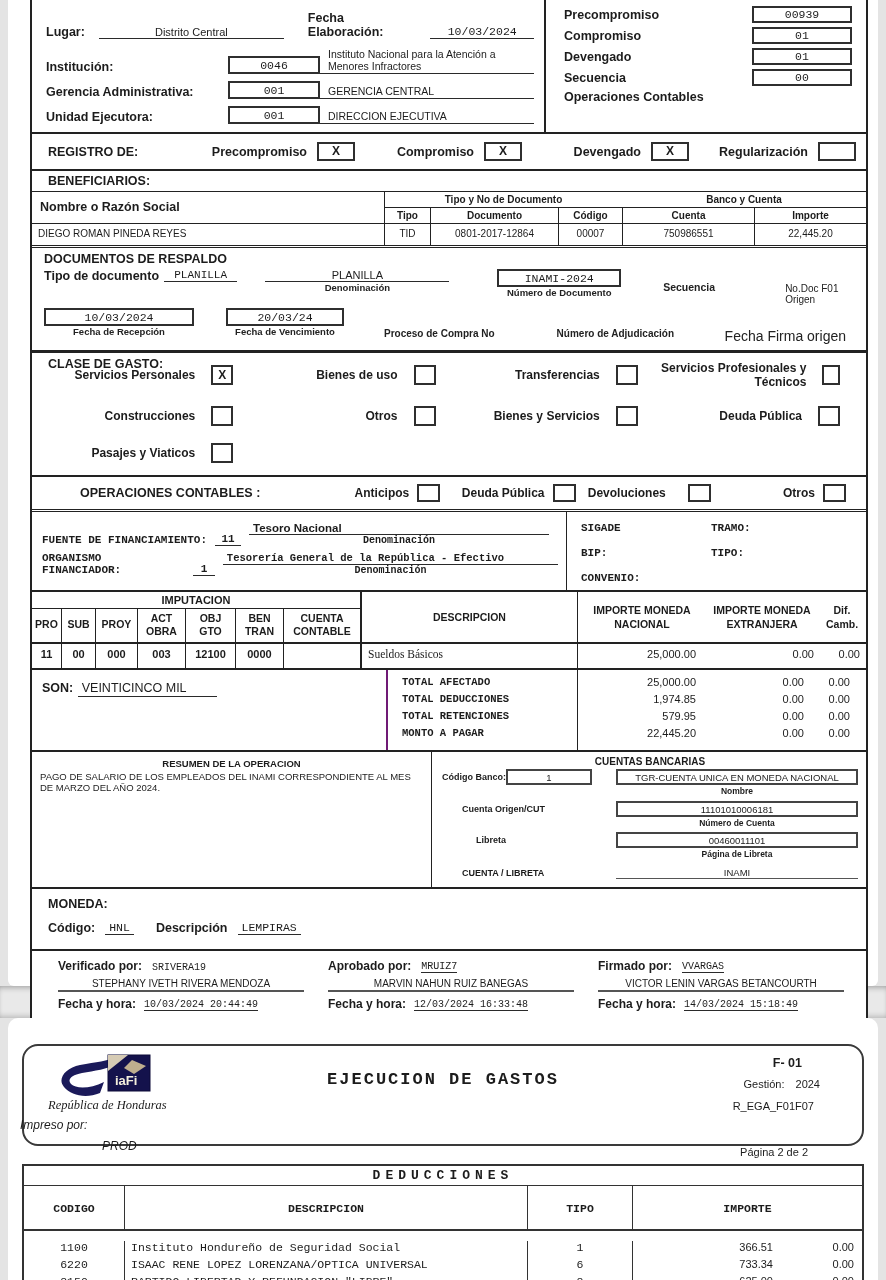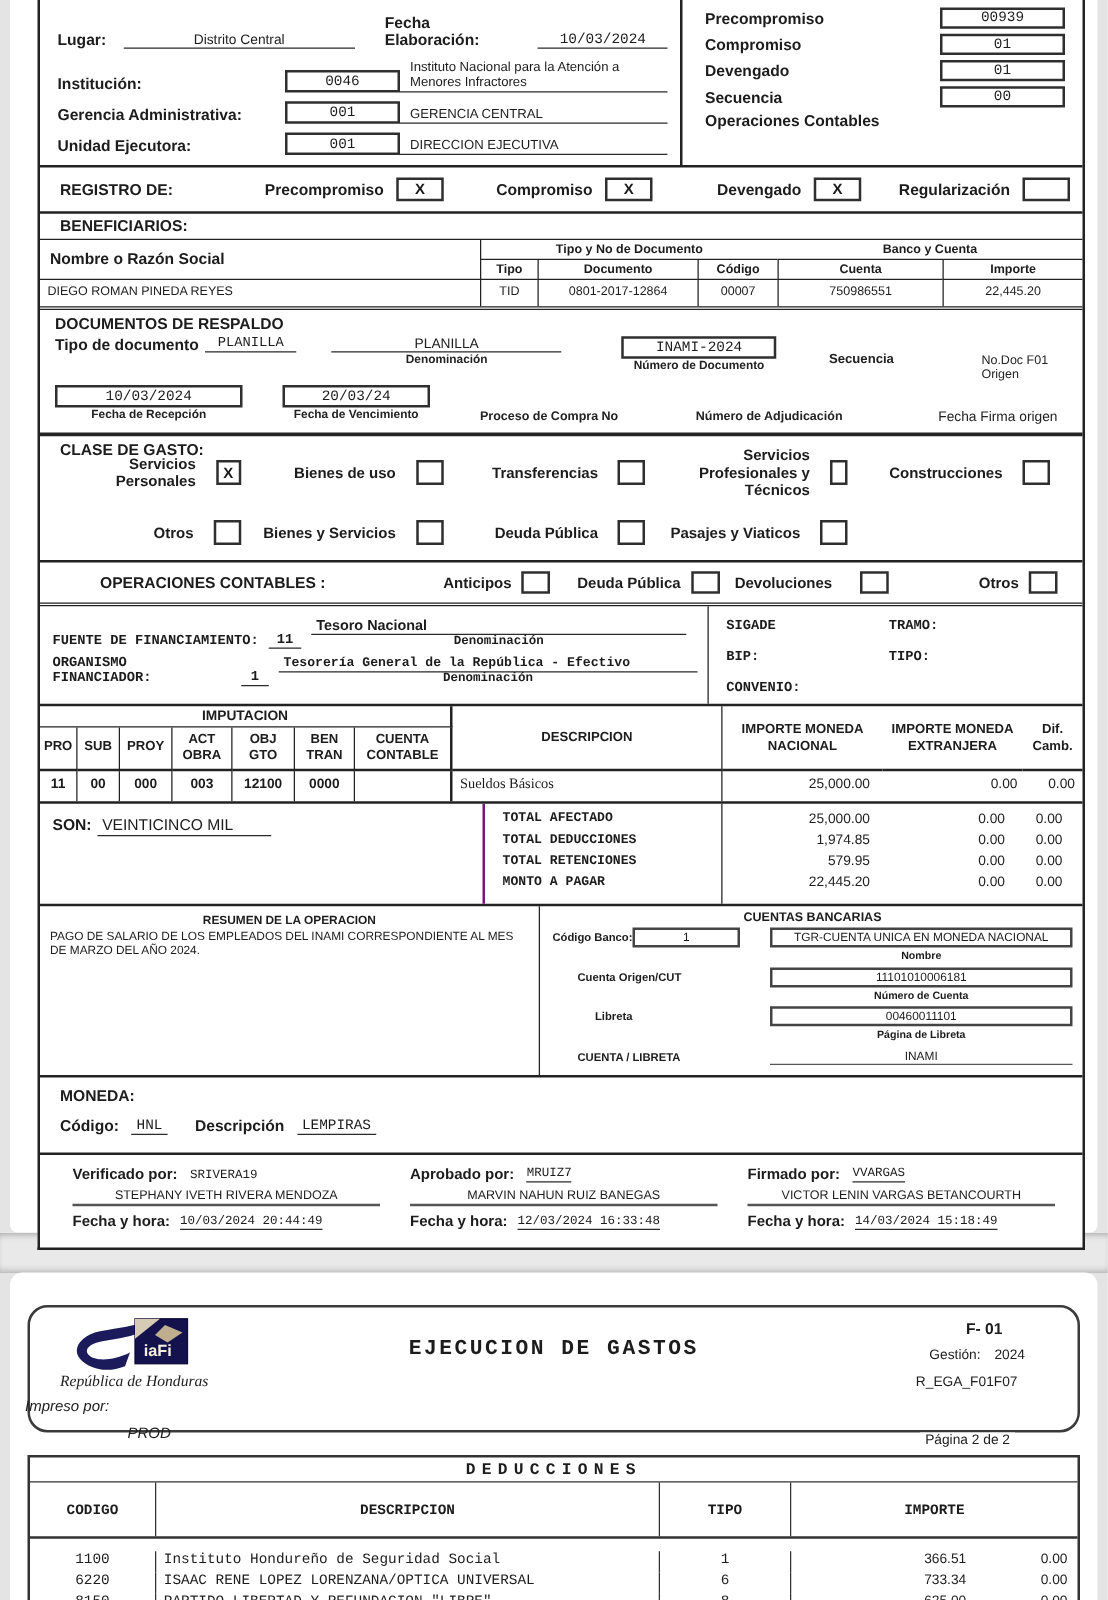--- a/index.html
+++ b/index.html
@@ -54,21 +54,21 @@
   
   .sec-respaldo { padding:4px 12px 6px 12px; border-bottom:3px solid #222; }
   .resp-title { font-size:12.5px; font-weight:bold; }
   .resp-r1, .resp-r2 { display:flex; align-items:flex-start; margin-top:3px; }
   .stack { display:flex; flex-direction:column; align-items:center; }
   .fbox { height:18px; font-size:11.5px; line-height:15px; }
 
   
   .sec-clase { position:relative; padding:4px 26px 12px 16px; border-bottom:2px solid #222; }
   .clase-title { font-size:12.5px; font-weight:bold; position:absolute; top:4px; left:16px; }
-  .clase-grid { display:grid; grid-template-columns:1fr 1fr 1fr 1fr 1fr; row-gap:17px; column-gap:30px; margin-top:4px;gap:17px; }
+  .clase-grid { display:grid; grid-template-columns:1fr 1fr 1fr 1fr; row-gap:17px; column-gap:30px; margin-top:4px;gap:17px; }
   .clase-item { display:flex; align-items:center; justify-content:flex-end; gap:16px; }
   .clase-item .lbl { font-size:12px; font-weight:bold; text-align:right; }
   .cb-sq { width:22px; height:20px; }
 
   
   .sec-oper { display:flex; align-items:center; padding:7px 20px 7px 48px; border-bottom:3px double #222; gap:8px; }
   .sec-oper .title { font-size:12.5px; font-weight:bold; width:225px; }
   .oper-item { display:flex; align-items:center; gap:8px; flex:1; }
   .oper-item .lbl { font-size:12px; font-weight:bold; text-align:right; flex:1; }
   .cb-op { width:23px; height:18px; line-height:14px; }
@@ -278,21 +278,21 @@
         <span class="stack" style="width:150px;">
           <span class="box mono fbox" style="width:100%;">10/03/2024</span>
           <span class="sub">Fecha de Recepción</span>
         </span>
         <span class="stack" style="width:118px; margin-left:32px;">
           <span class="box mono fbox" style="width:100%;">20/03/24</span>
           <span class="sub">Fecha de Vencimiento</span>
         </span>
         <span class="sub" style="margin:20px 0 0 40px; font-size:10px;">Proceso de Compra  No</span>
         <span class="sub" style="margin:20px 0 0 62px; font-size:10px;">Número de Adjudicación</span>
-        <span class="sub" style="margin:20px 8px 0 auto; font-weight:normal; font-size:11px;">Fecha Firma origen</span>
+        <span class="sub" style="margin:20px 8px 0 auto; font-weight:normal; font-size:14px;">Fecha Firma origen</span>
       </div>
     </div>
 
     <div class="sec-clase">
       <div class="clase-title">CLASE DE GASTO:</div>
       <div class="clase-grid">
         <span class="clase-item">
             <span class="lbl">Servicios Personales</span>
             <span class="cb cb-sq">X</span>
           </span>

